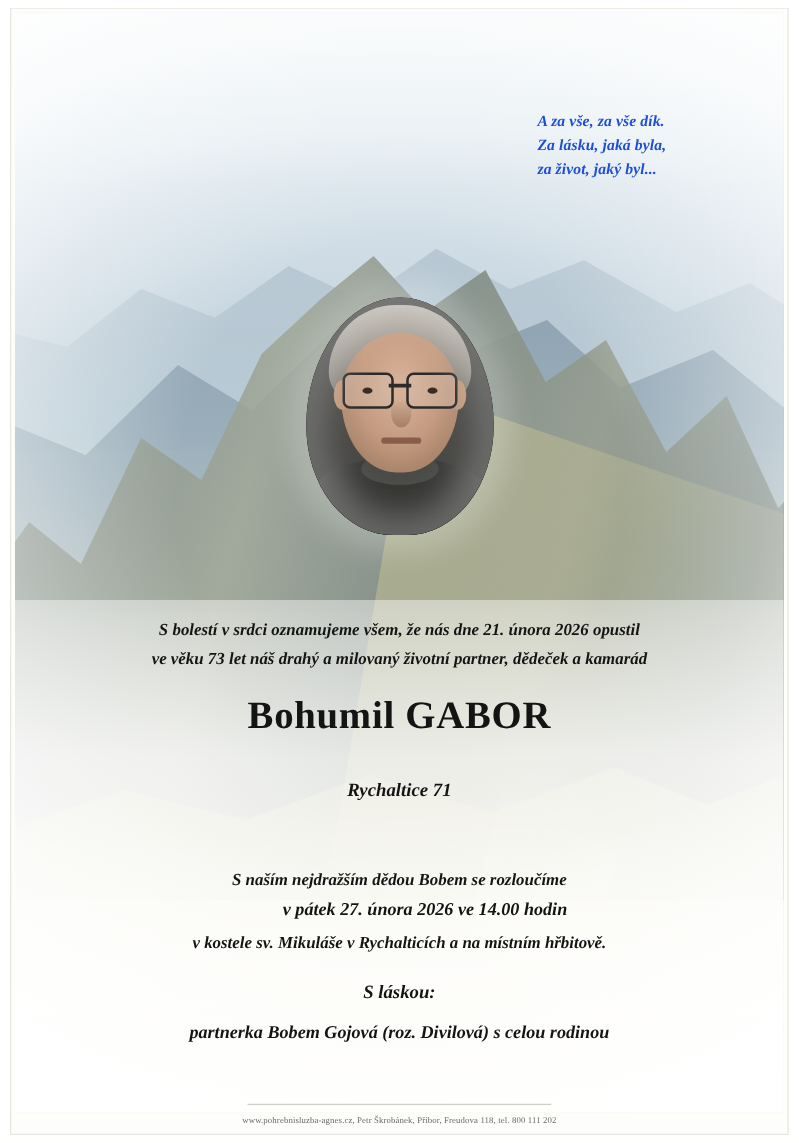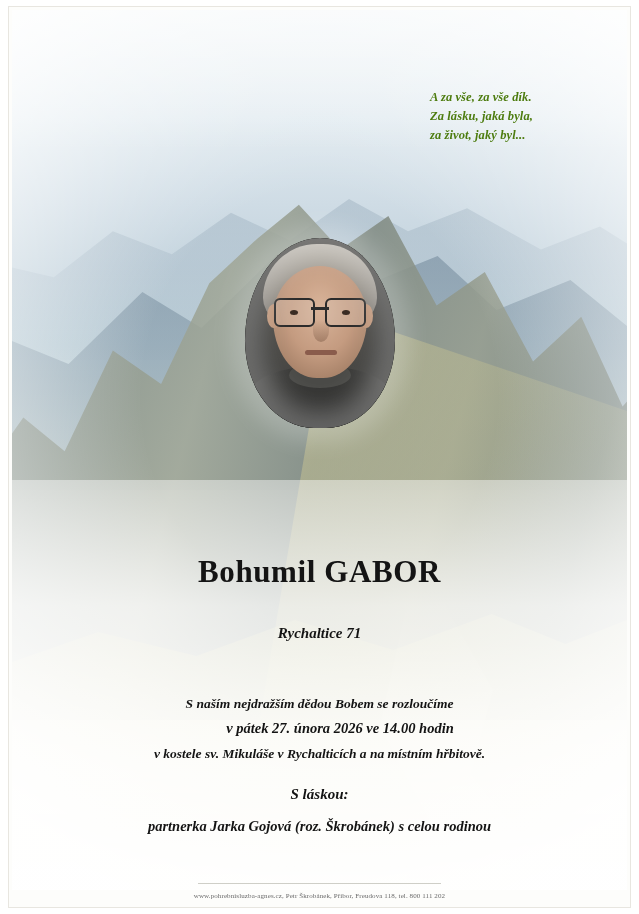--- a/index.html
+++ b/index.html
@@ -150,21 +150,21 @@
   
   .verse {
     position: absolute;
     right: 106px;
     top: 88px;
     text-align: left;
     font-style: italic;
     font-weight: bold;
     font-size: 12.5px;
     line-height: 1.5;
-    color: #4d7c0f;
+    color: #1d4ed8;
     letter-spacing: .1px;
   }
 
   
   .portrait-wrap {
     position: absolute;
     left: 50%;
     top: 238px;
     transform: translateX(-50%);
     width: 150px;
@@ -340,31 +340,35 @@
         </div>
         <div class="p-lens r">
           <div class="p-eye r"></div>
         </div>
         <div class="p-bridge"></div>
       </div>
       <div class="p-feather"></div>
     </div>
   </div>
 
+  <div class="block announce">
+    <div>S bolestí v srdci oznamujeme všem, že nás dne 21. února 2026 opustil</div>
+    <div>ve věku 73 let náš drahý a milovaný životní partner, dědeček a kamarád</div>
+  </div>
 
 
   <div class="block name">Bohumil GABOR</div>
 
   <div class="block address">Rychaltice 71</div>
 
   <div class="block farewell">
     <div>S naším nejdražším dědou Bobem se rozloučíme</div>
     <div class="when">v pátek 27. února 2026 ve 14.00 hodin</div>
     <div>v kostele sv. Mikuláše v Rychalticích a na místním hřbitově.</div>
   </div>
 
   <div class="block with-love">S láskou:</div>
 
-  <div class="block family">partnerka Jarka Gojová (roz. Škrobánek) s celou rodinou</div>
+  <div class="block family">partnerka Bobem Gojová (roz. Divilová) s celou rodinou</div>
 
   <div class="rule"></div>
   <div class="footer">www.pohrebnisluzba-agnes.cz, Petr Škrobánek, Příbor, Freudova 118, tel. 800 111 202</div>
 </div>
 
 </body></html>

